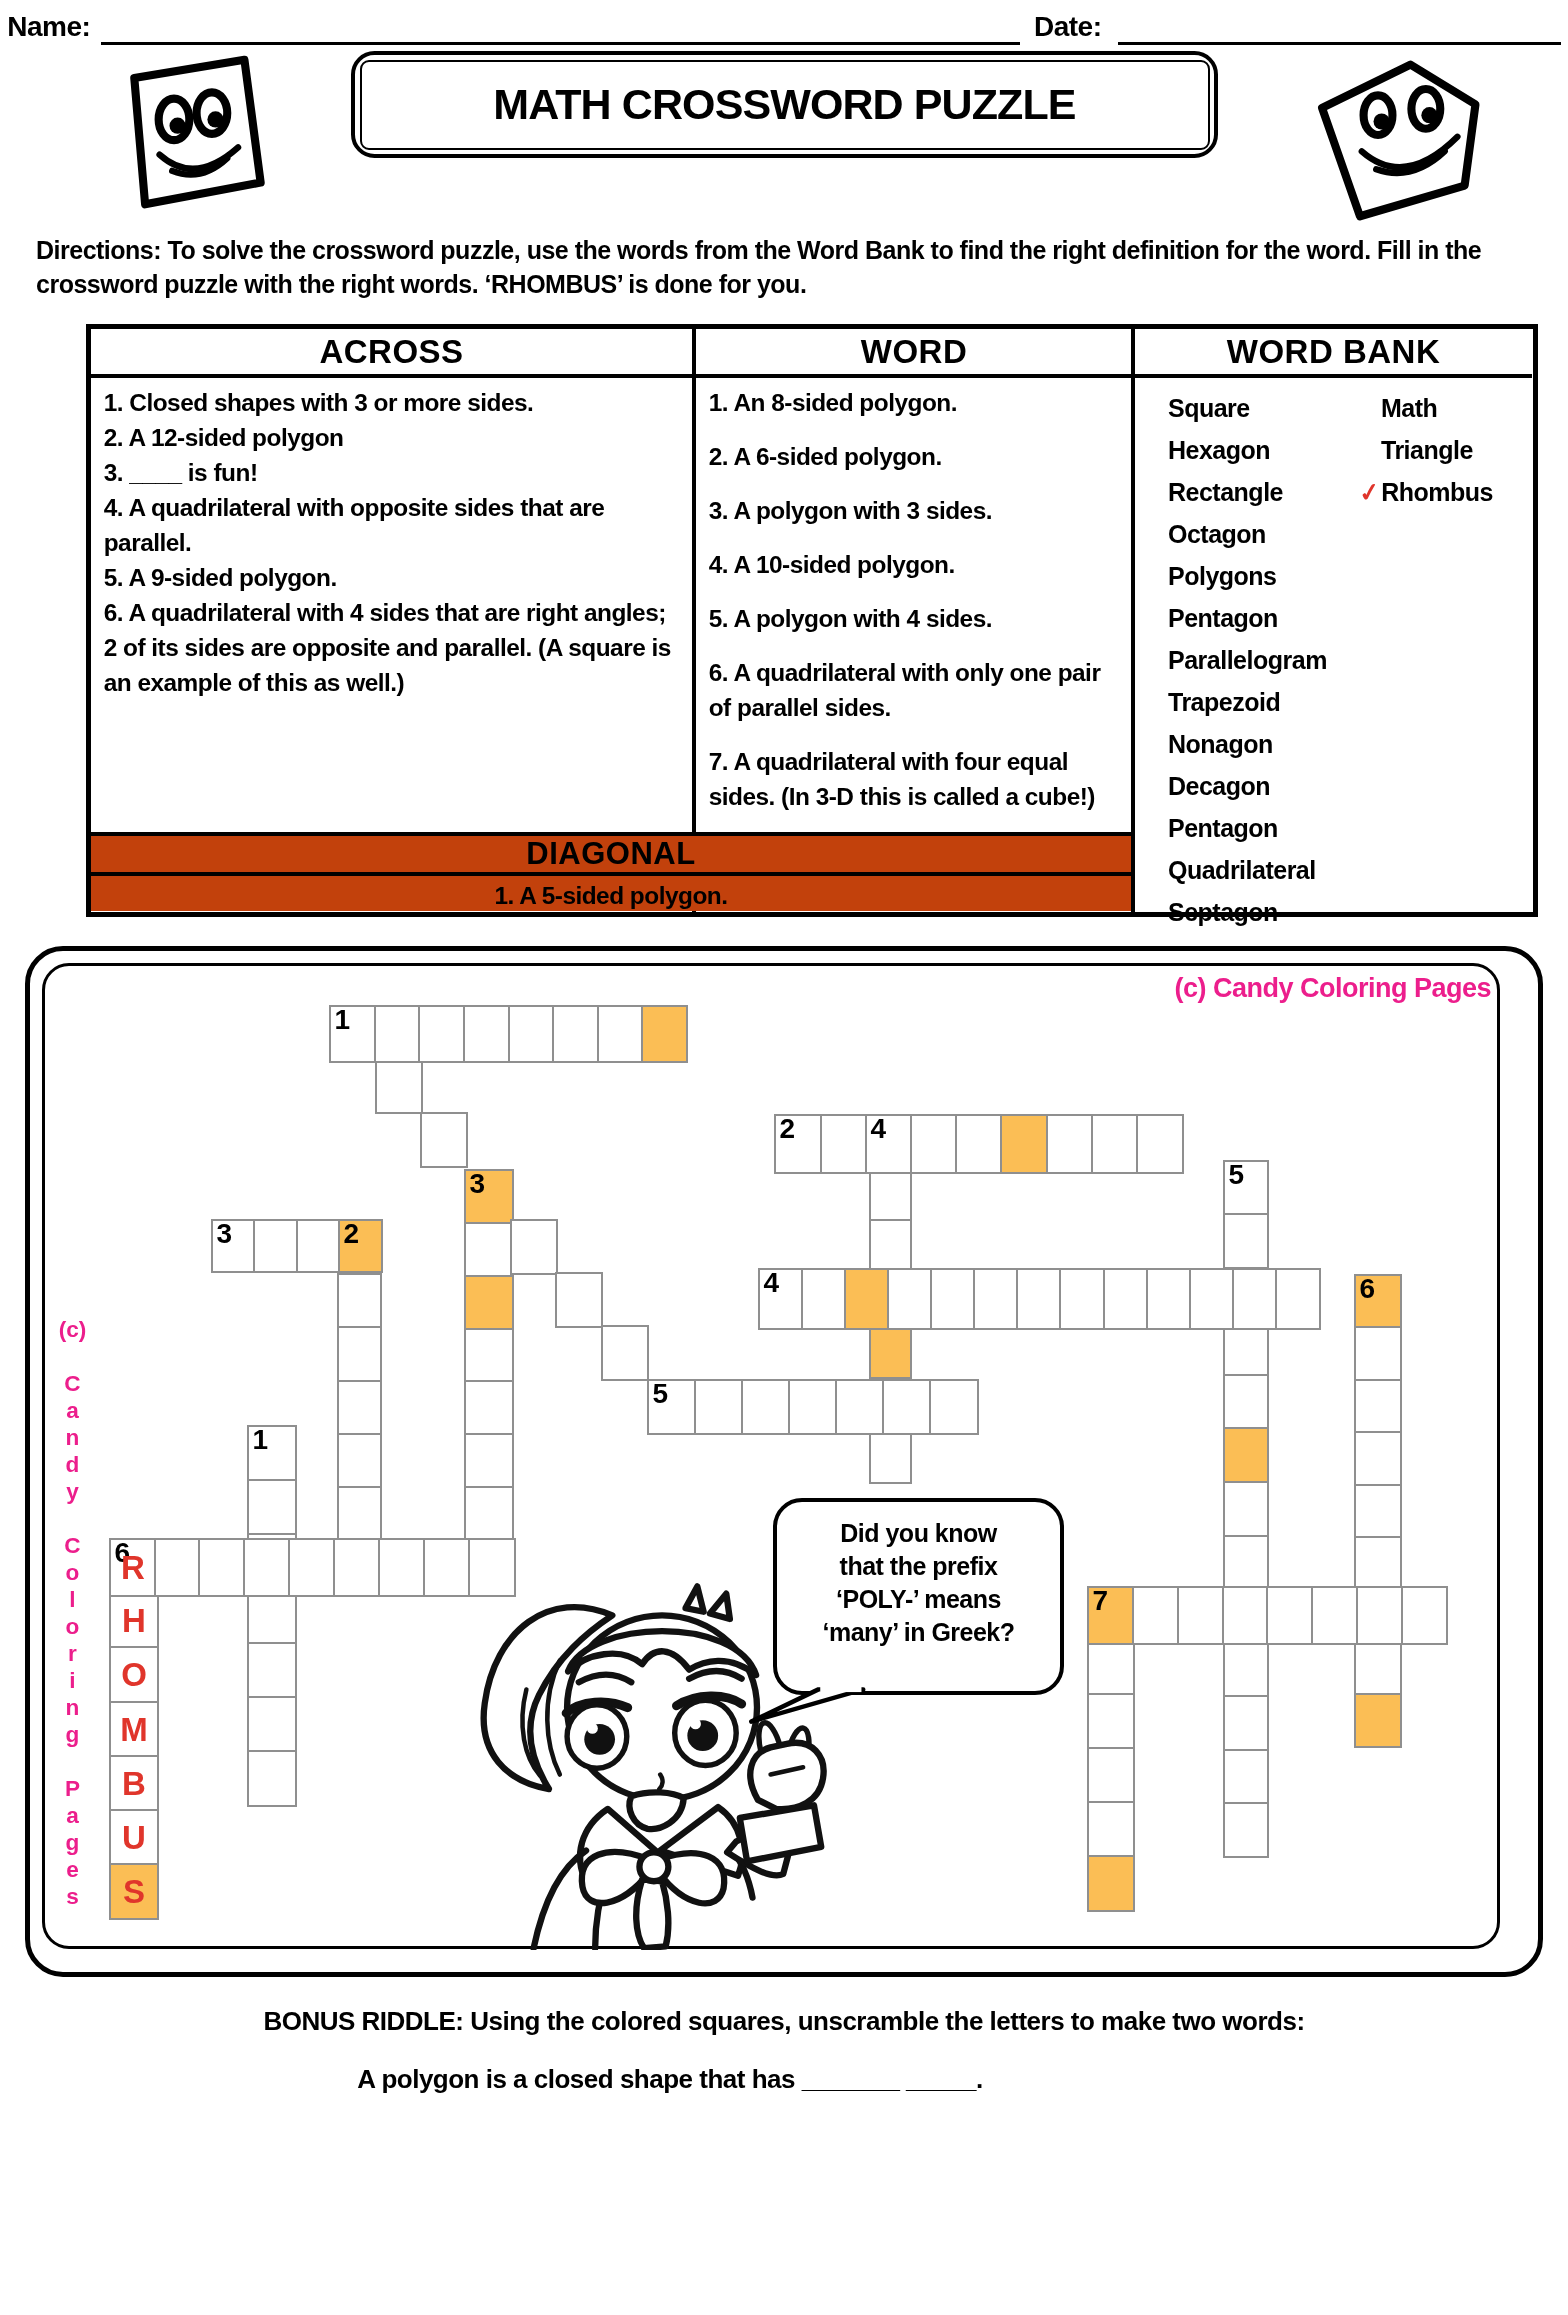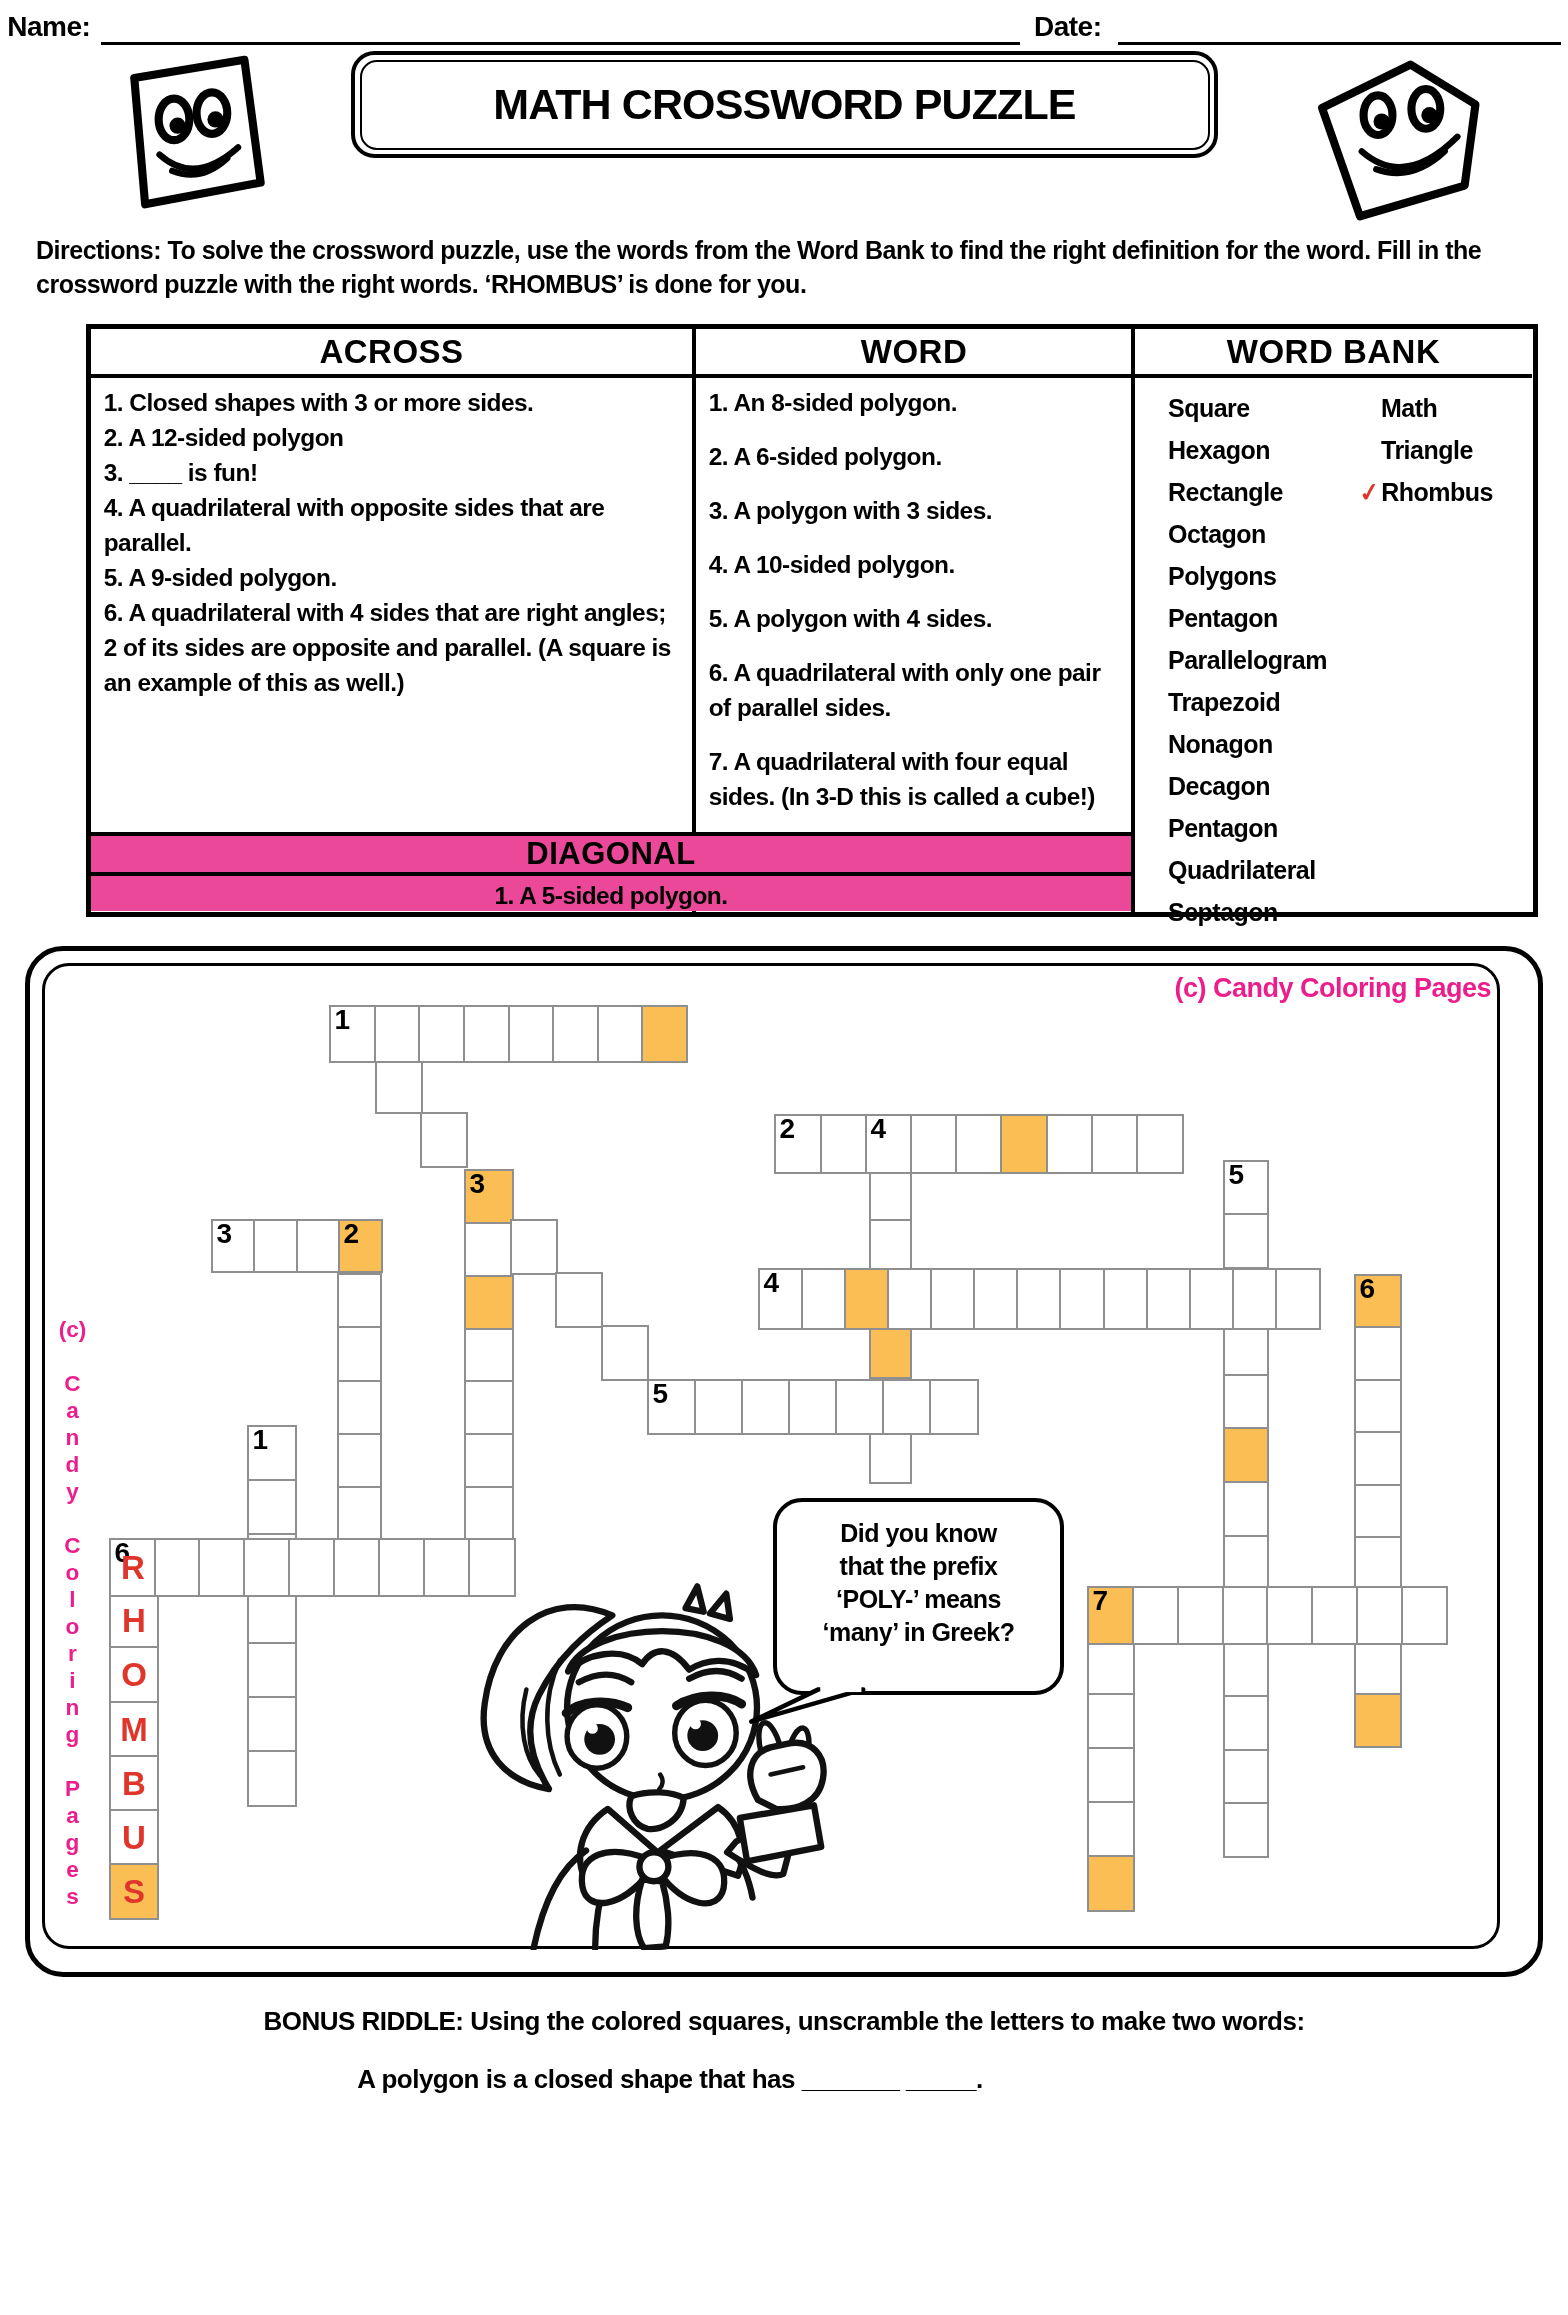--- a/index.html
+++ b/index.html
@@ -4,21 +4,21 @@
 <style>
   html,body{margin:0;padding:0;background:#fff;}
   body{width:1569px;height:2316px;position:relative;font-family:"Liberation Sans",sans-serif;color:#000;overflow:hidden;}
   *{box-sizing:border-box;font-weight:bold;}
   .abs{position:absolute;}
   
   .fieldlabel{font-size:28px;letter-spacing:-0.5px;}
   .writeline{border-bottom:3.6px solid #000;height:0;}
   
   .dbox{border:4.5px solid #000;border-radius:23.5px;background:#fff;padding:4.5px;}
-  .dbox-inner{border:2.7px solid #000;border-radius:17px;height:100%;display:flex;align-items:center;justify-content:center;text-align:center;}
+  .dbox-inner{border:2.7px solid #000;border-radius:9px;height:100%;display:flex;align-items:center;justify-content:center;text-align:center;}
   .title-main{font-size:43px;letter-spacing:-0.9px;}
   .title-sub{font-size:30px;letter-spacing:-0.5px;}
   
   .directions{font-size:25px;line-height:34px;letter-spacing:-0.5px;}
   
   .cluetable{border:5.4px solid #000;background:#fff;}
   .colhead{font-size:33px;display:flex;align-items:center;justify-content:center;border-bottom:4.5px solid #000;height:49px;letter-spacing:0.5px;}
   .clue{font-size:24.4px;line-height:35px;letter-spacing:-0.5px;}
   .downitem{margin-bottom:19px;}
   .wb{font-size:25px;line-height:42px;letter-spacing:-0.5px;white-space:nowrap;}
@@ -128,21 +128,21 @@
         <div class="wb">Quadrilateral</div>
         <div class="wb">Septagon</div>
       </div>
     <div id="wordbank-col2" class="abs wb" style="left:246px;top:58px;">
         <div class="wb">Math</div>
         <div class="wb">Triangle</div>
         <div class="wb" style="margin-left: -22px;"><span class="check">✓</span>Rhombus</div>
       </div>
   </div>
 
-  <div class="abs" style="left:0;top:503px;width:1040px;height:79px;background:#ec4899;border-top:4.5px solid #000;">
+  <div class="abs" style="left:0;top:503px;width:1040px;height:79px;background:#c2410c;border-top:4.5px solid #000;">
     <div style="height:40px;border-bottom:4.5px solid #000;display:flex;align-items:center;justify-content:center;font-size:31px;letter-spacing:0.5px;">DIAGONAL</div>
     <div class="clue" style="text-align:center;padding-top:1.8px;">1. A 5-sided polygon.</div>
   </div>
 </div>
 
 <div class="abs roundbox" style="left:25px;top:946px;width:1518px;height:1031px;"></div>
 <div class="abs roundbox-inner" style="left:42px;top:963px;width:1458px;height:986px;"></div>
 
 <div class="abs copyright-right magenta" style="left:1086px;top:973px;width:405px;">(c) Candy Coloring Pages</div>
 <div id="copyleft" class="abs copyleft magenta" style="left:51px;top:1316px;width:43px;">

